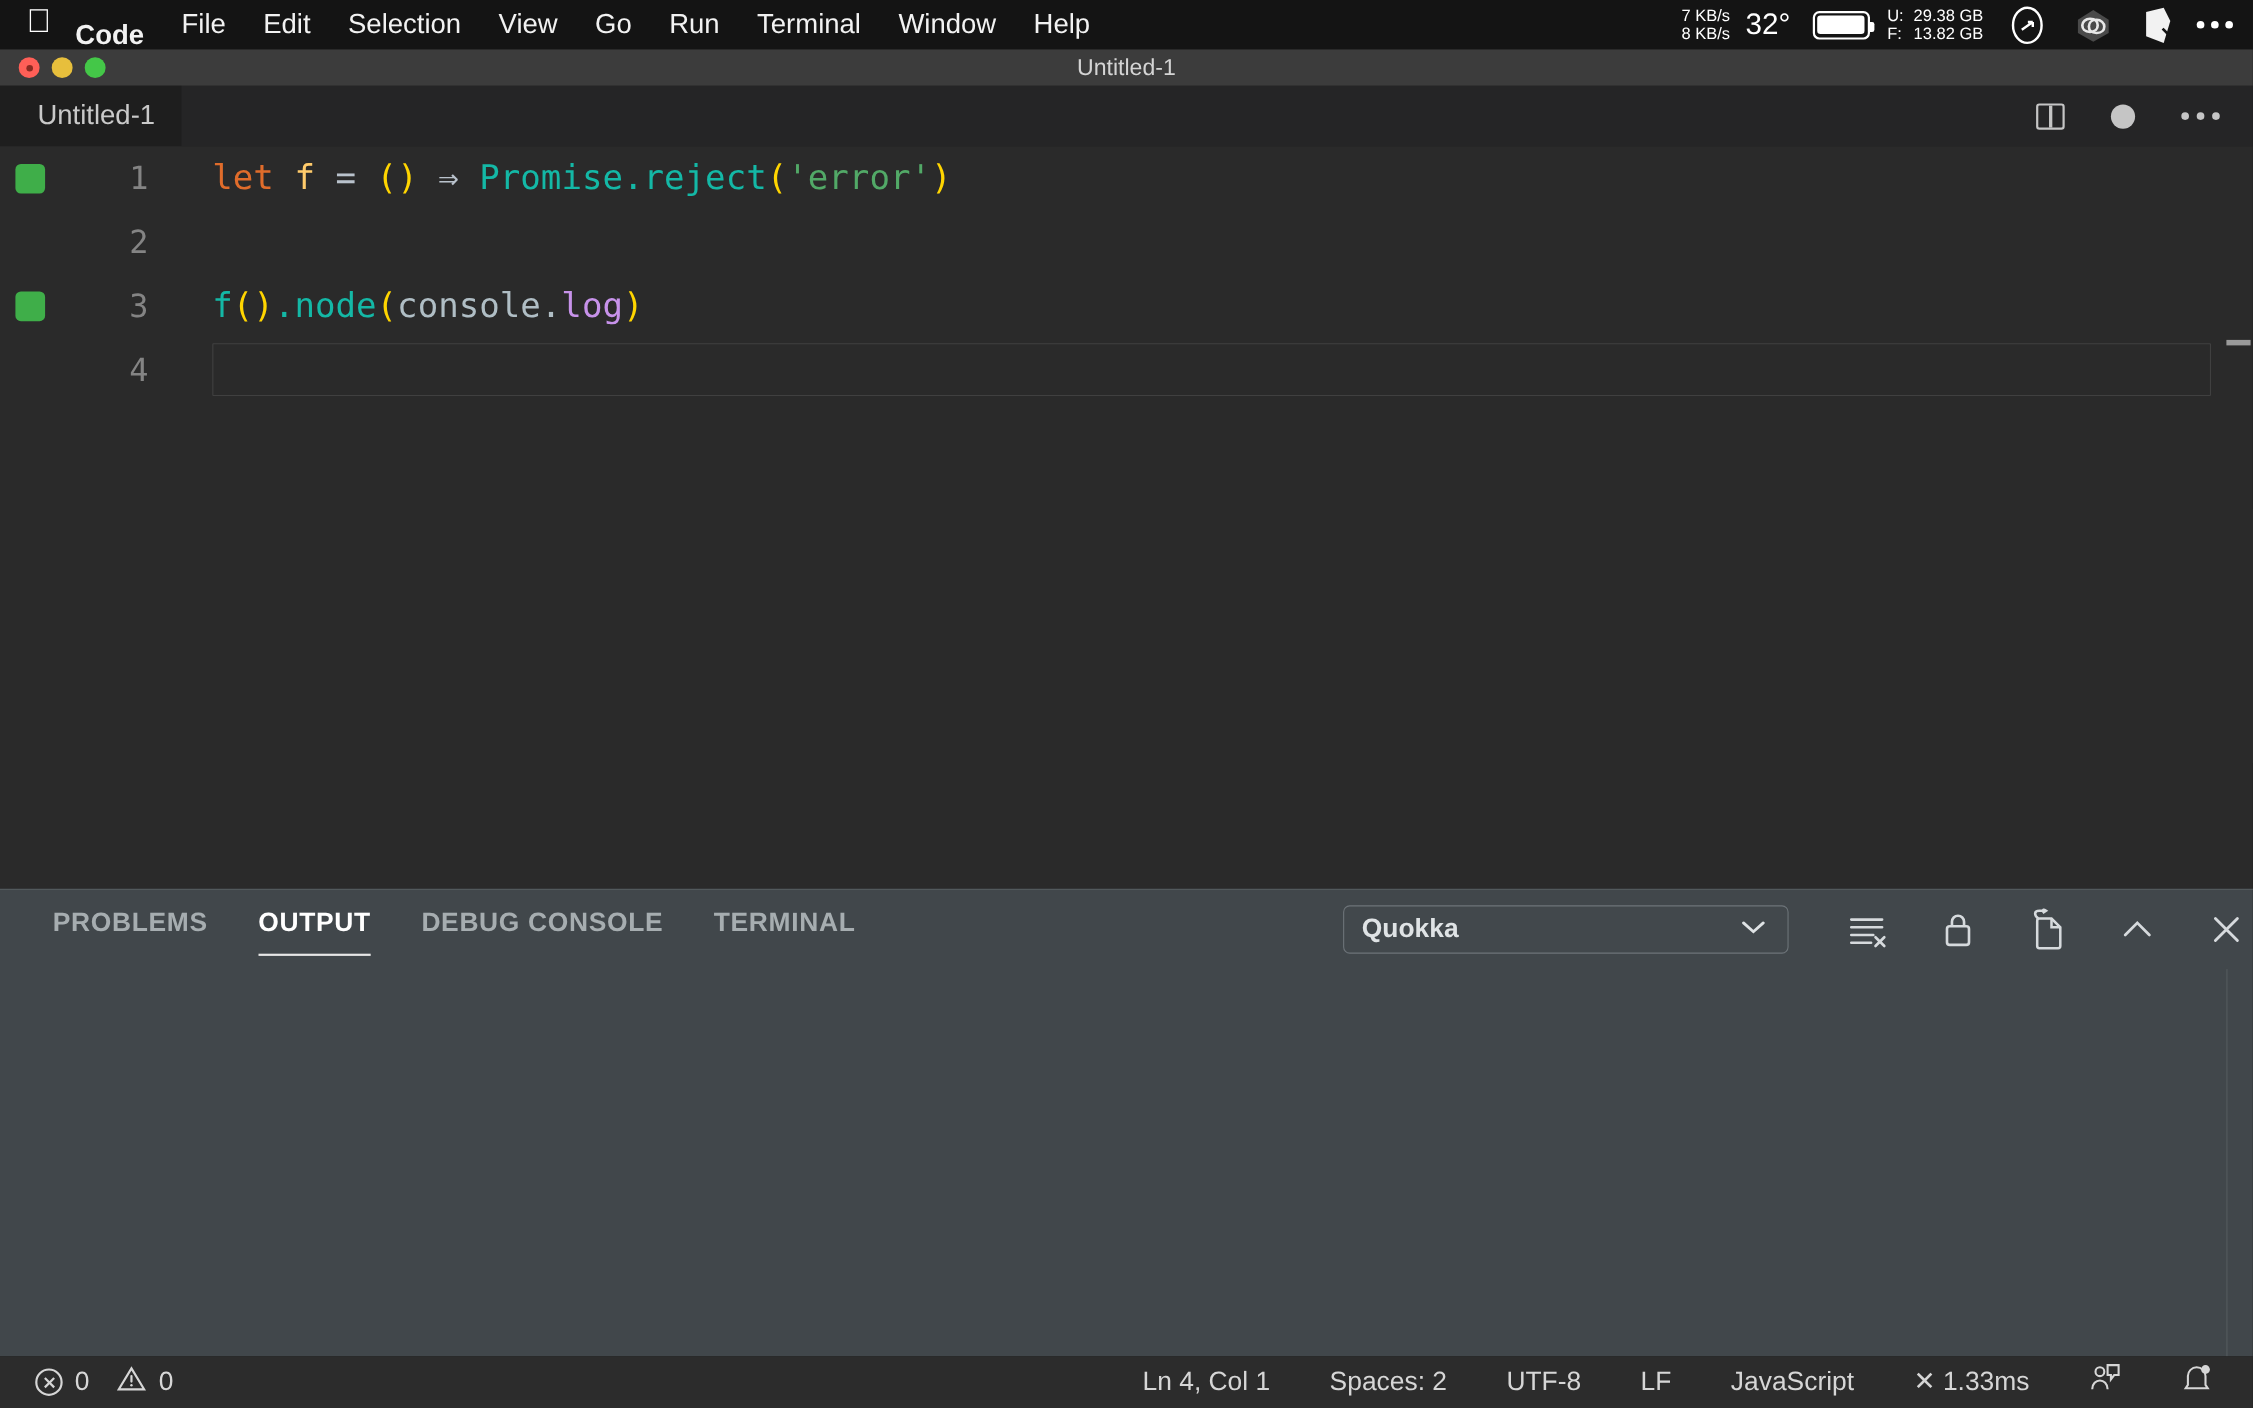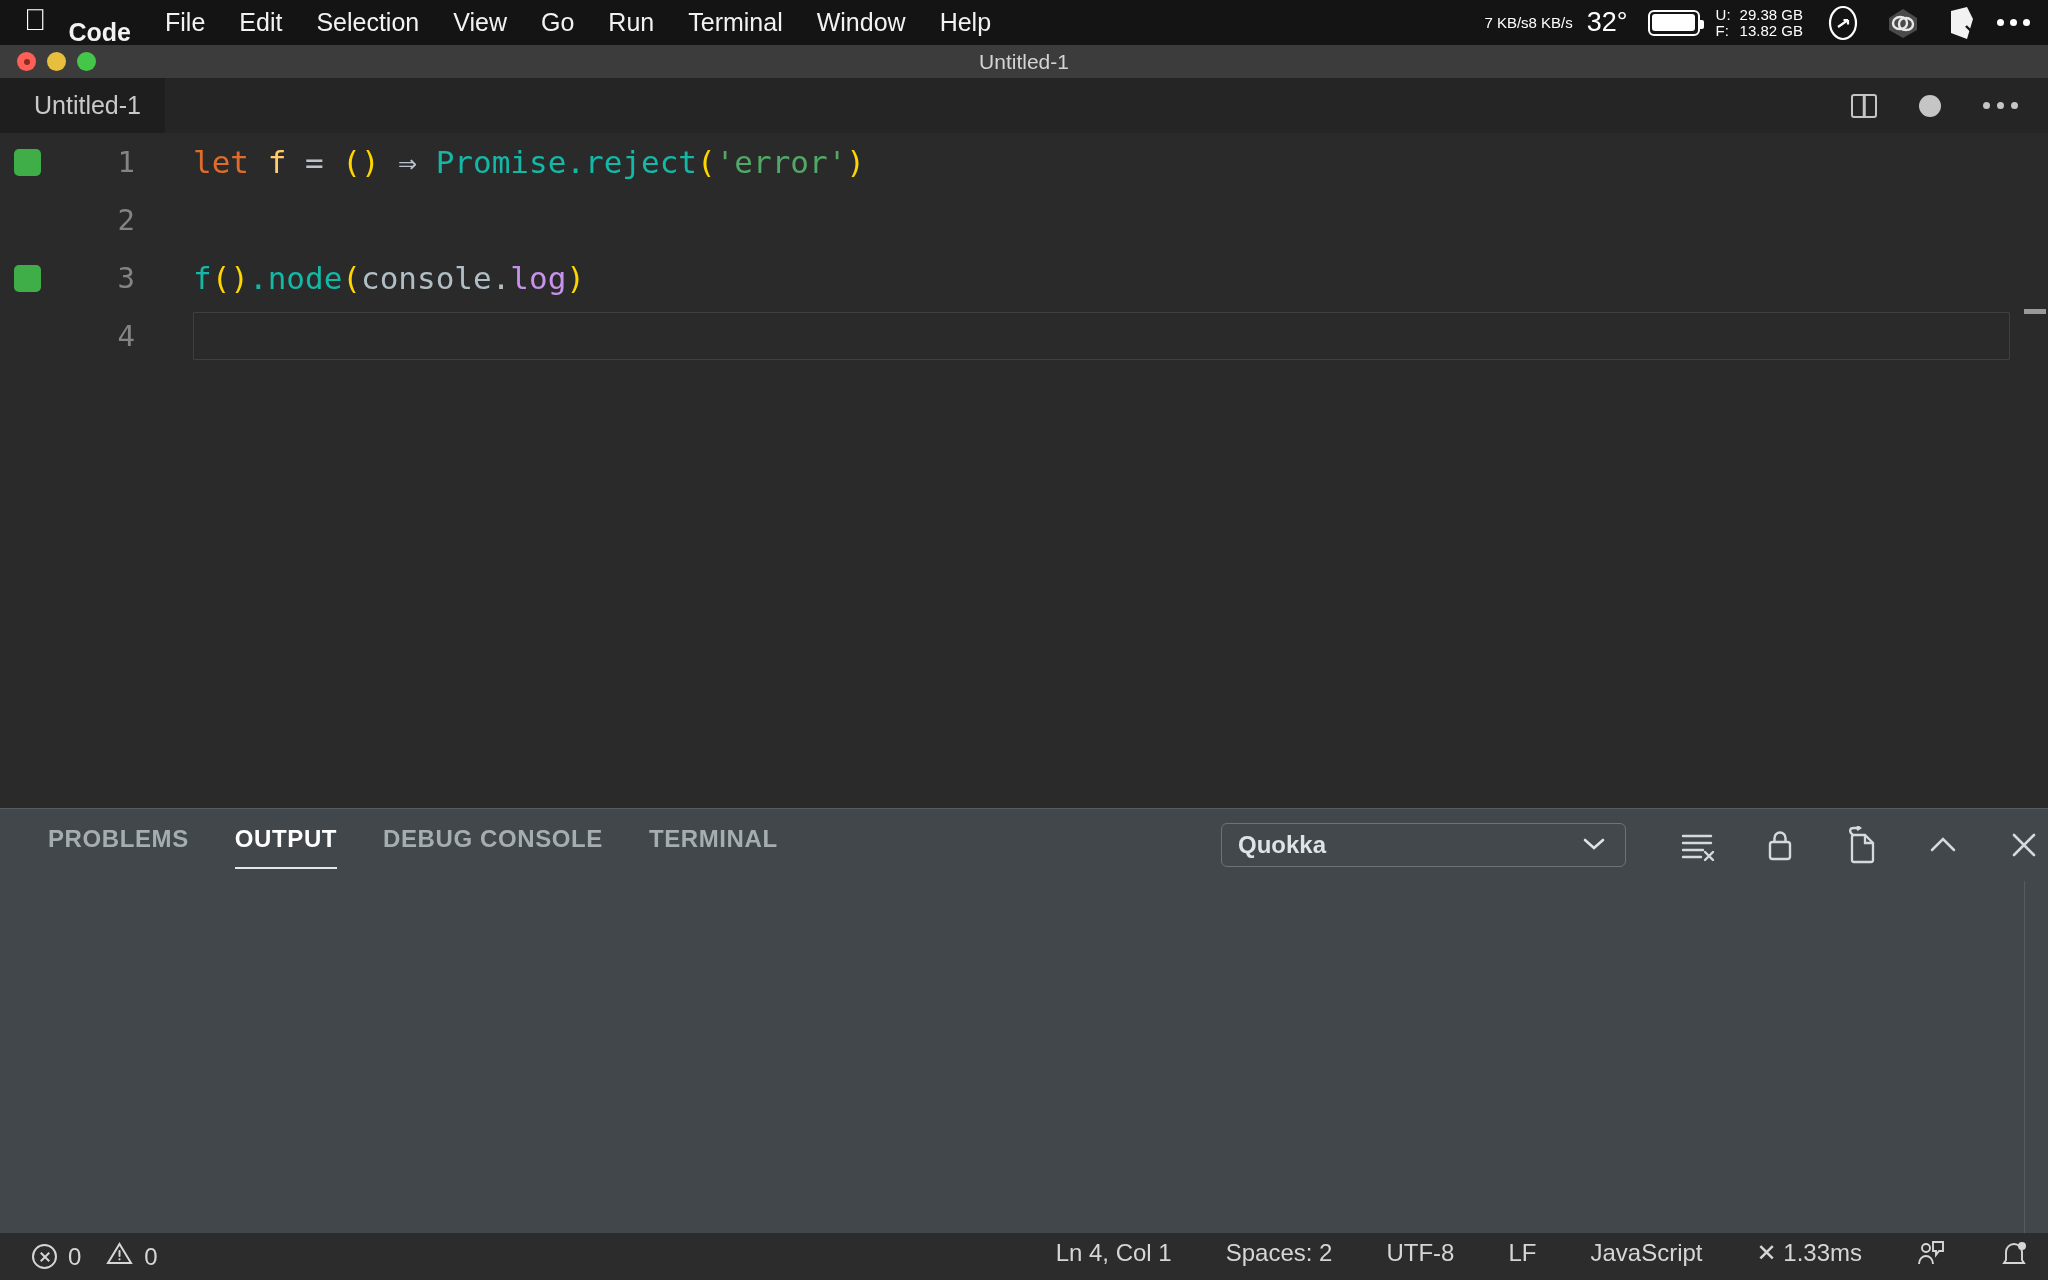--- a/index.html
+++ b/index.html
@@ -22,21 +22,21 @@
   }
   #menubar .mi{
     font-size:25px; margin-right:34px; white-space:nowrap; color:#f2f2f2;
   }
   #menubar .mi.bold{ font-weight:bold;margin-top:20px; }
   #menubar .right{
     margin-left:auto; display:flex; align-items:center; height:45px;
     padding-right:18px;
   }
   .netspeed{
-    display:flex; flex-direction:row; justify-content:center;
+    display:flex; flex-direction:column; justify-content:center;
     font-size:15px; line-height:16px; text-align:right; margin-right:14px;
     color:#ffffff;
   }
   .temp{ font-size:27px; margin-right:20px; font-weight:500;}
   .battery{
     width:52px; height:26px; border:2.5px solid #fff; border-radius:6px;
     position:relative; margin-right:16px;
   }
   .battery .fill{
     position:absolute; top:2.5px; left:2.5px; bottom:2.5px; right:3px;
@@ -187,22 +187,22 @@
   }
 
   
   #statusbar{
     position:absolute; bottom:0; left:0; width:2048px; height:47px;
     background:#2c2c2c; display:flex; align-items:center;
     color:#d6d6d6; font-size:24px;
   }
   #statusbar .sleft{ display:flex; align-items:center; margin-left:32px; gap:11px;}
   #statusbar .sright{
-    margin-left:auto; display:flex; gap:54px;
-    padding-right:20px;
+    margin-left:auto; display:flex; align-items:center; gap:54px;
+    padding-right:37px;
   }
   .sb-item{ white-space:nowrap; }
   .err-circ{
     width:25px;height:25px;border:2px solid #d6d6d6;border-radius:50%;
     position:relative; display:inline-block;
   }
   .err-circ:before,.err-circ:after{
     content:"";position:absolute;left:4.5px;top:10px;width:12px;height:2px;
     background:#d6d6d6;
   }

